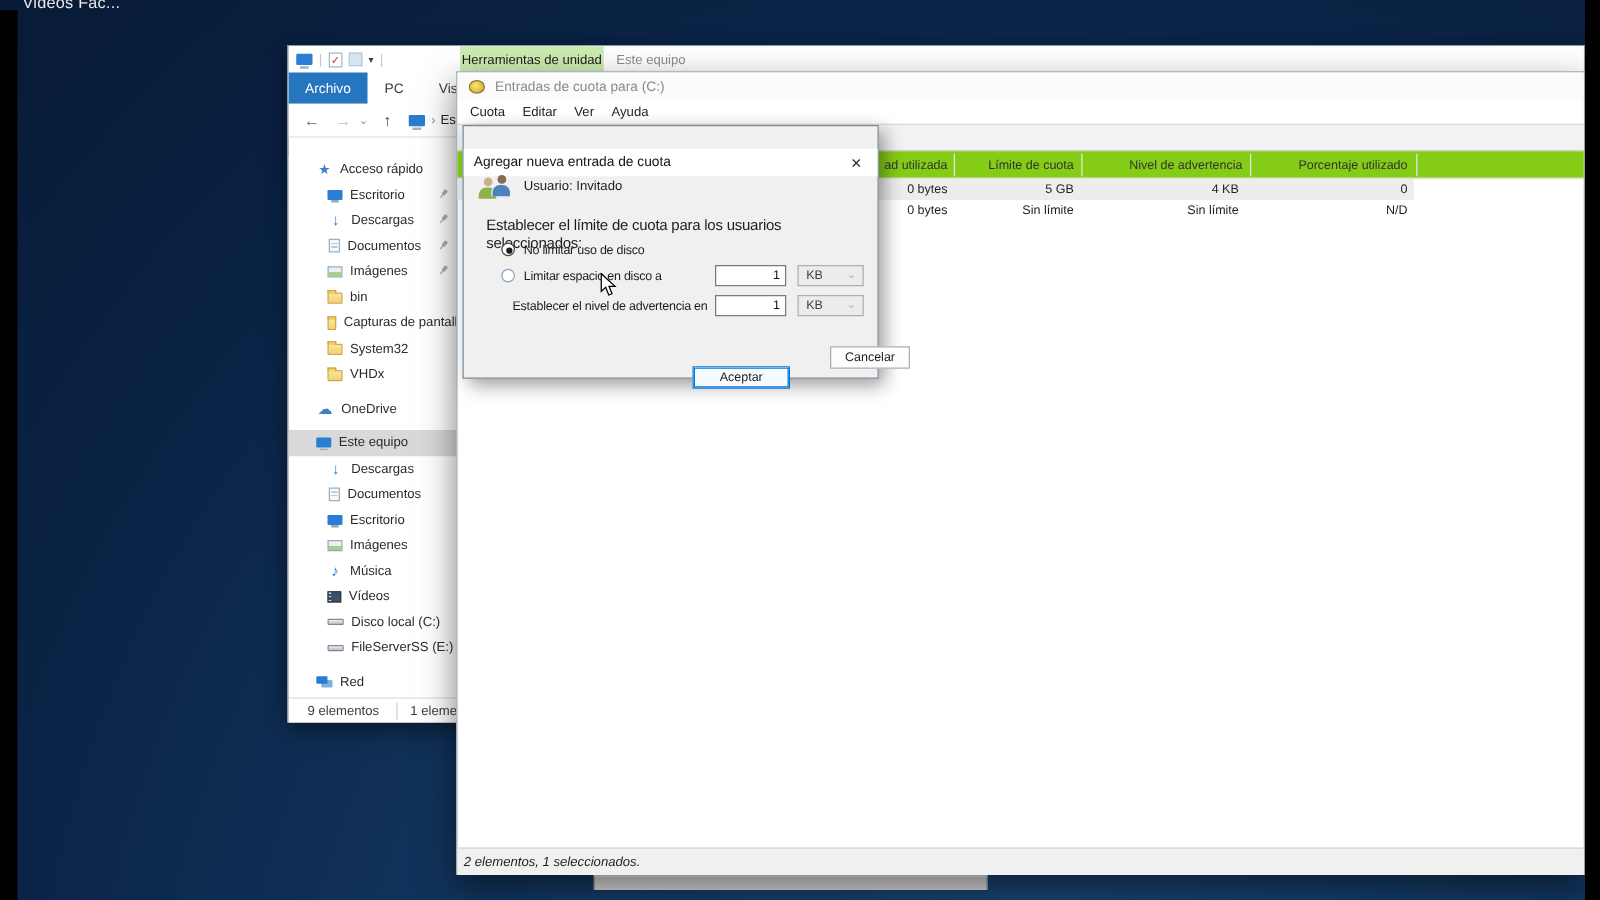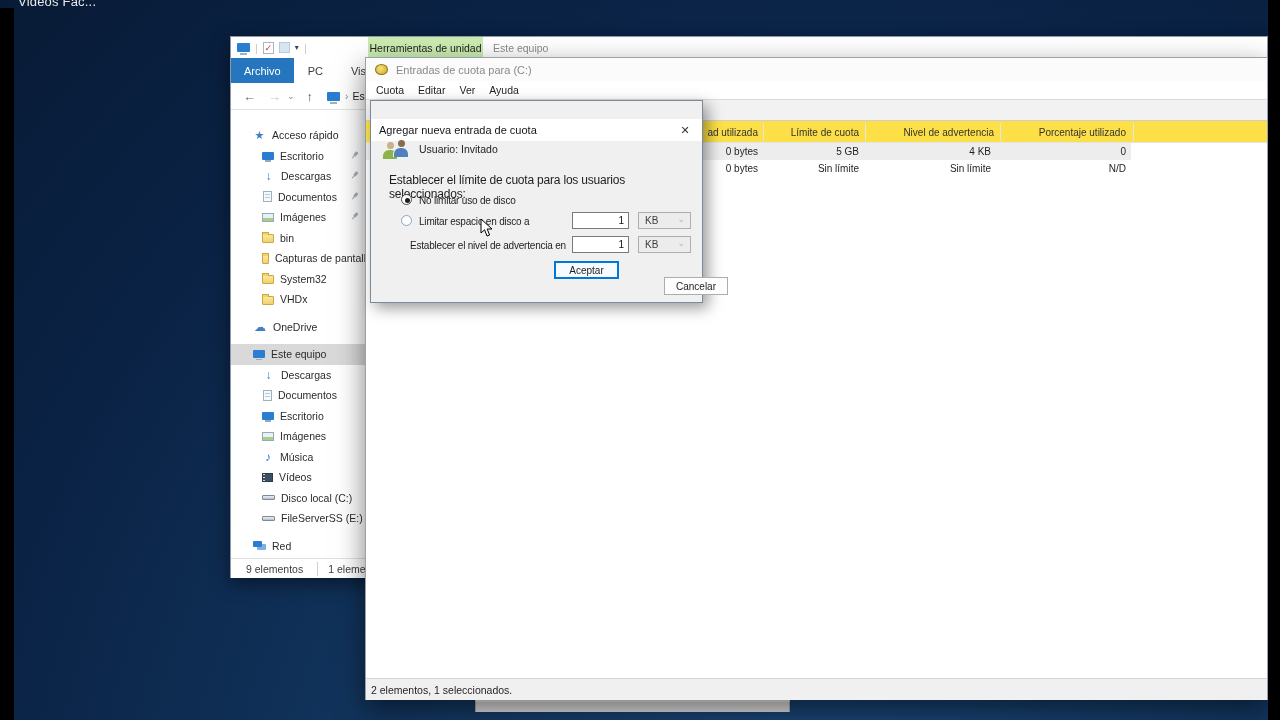--- a/index.html
+++ b/index.html
@@ -95,30 +95,30 @@
   #q-title{left:0;top:0;width:100%;height:23px;background:#fbfbfb;display:flex;align-items:center;}
   .ic-coin{display:inline-block;width:13px;height:11px;border-radius:50%;
     background:radial-gradient(circle at 40% 38%,#f7e27a,#d9b93a 70%);border:1px solid #8a7420;
     margin:0 8px 0 9px;}
   #q-title .qt{color:#8a8a8a;font-size:11px;}
   #q-menu{left:0;top:23px;width:100%;height:18px;background:#fff;display:flex;align-items:center;}
   .mi{font-size:10.5px;color:#1f1f1f;padding:0 7px;}
   .mi:first-child{padding-left:10px;}
   #q-toolbar{left:0;top:41px;width:100%;height:22px;background:#f2f2f2;
     border-top:1px solid #dcdcdc;border-bottom:1px solid #cfcfcf;}
-  #q-header{left:0;top:63px;width:100%;height:22px;background:#fde047;border-bottom:1px solid #e4e4e4;padding-left:36px;}
+  #q-header{left:0;top:63px;width:100%;height:22px;background:#84cc16;border-bottom:1px solid #e4e4e4;padding-left:36px;}
   .hcell{position:absolute;top:0;height:22px;display:flex;align-items:center;justify-content:flex-end;
     font-size:10px;color:#333;}
   .vsep{position:absolute;top:2px;width:1px;height:18px;background:#e6e6e6;}
   .qrow{position:absolute;left:0;width:765px;height:17px;}
   .qrow.sel{background:#ededed;}
   .ccell{position:absolute;top:0;height:17px;display:flex;align-items:center;justify-content:flex-end;
     font-size:10px;color:#1f1f1f;}
   #q-status{left:0;top:620px;width:100%;height:22px;background:#f0f0f0;border-top:1px solid #d5d5d5;
-    display:flex;align-items:center;font-size:10.5px;color:#1f1f1f;padding-left:5px;}
+    display:flex;align-items:center;font-size:10.5px;color:#1f1f1f;padding-left:5px;font-style:italic;}
 
   
   #dlg{left:370px;top:100px;width:333px;height:203px;background:#f0f0f0;
     border:1px solid #7a8a99;box-shadow:5px 5px 14px rgba(0,0,0,.4);}
   #dlg-title{left:0;top:0;width:100%;height:22px;background:#fff;display:flex;align-items:center;margin-top:18px;}
   #dlg-title .t{font-size:11px;color:#141414;margin-left:8px;}
   #dlg-close{position:absolute;right:4px;top:0;width:26px;height:22px;display:flex;align-items:center;
     justify-content:center;font-size:11px;color:#333;}
   #users-icon{left:12px;top:34px;width:34px;height:26px;}
   .person{position:absolute;width:14px;height:9px;border-radius:6px 6px 0 0;}
@@ -350,20 +350,20 @@
       <span class="dda">⌄</span>
     </div>
 
     <span class="rlbl" style="right:136px;top:139px;">Establecer el nivel de advertencia en</span>
     <input class="numin" style="left: 201px; top: 135px;" value="1">
     <div class="dd" style="left:267px;top:135px;">
       <span>KB</span>
       <span class="dda">⌄</span>
     </div>
 
-    <button class="btn def" style="left:183px;top:160px;width:65px;">Aceptar</button>
+    <button class="btn def" style="left:183px;top:192px;width:78px;">Aceptar</button>
     <button class="btn" style="left:257px;top:176px;width:64px;margin-left:36px;">Cancelar</button>
   </div>
 
   <svg class="abs" id="cursor" viewBox="0 0 14 20">
     <path d="M1,1 L1,15 L4.6,11.8 L7,18 L9.6,17 L7.2,11 L12,11 Z" fill="#ffffff" stroke="#000000" stroke-width="1"></path>
   </svg>
 </div>
 
 </body></html>

